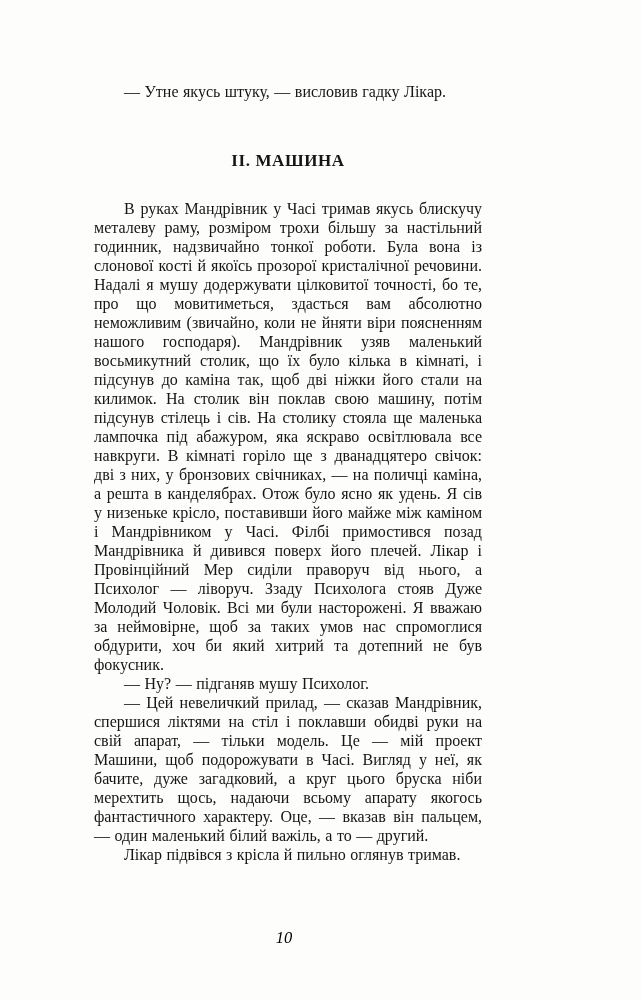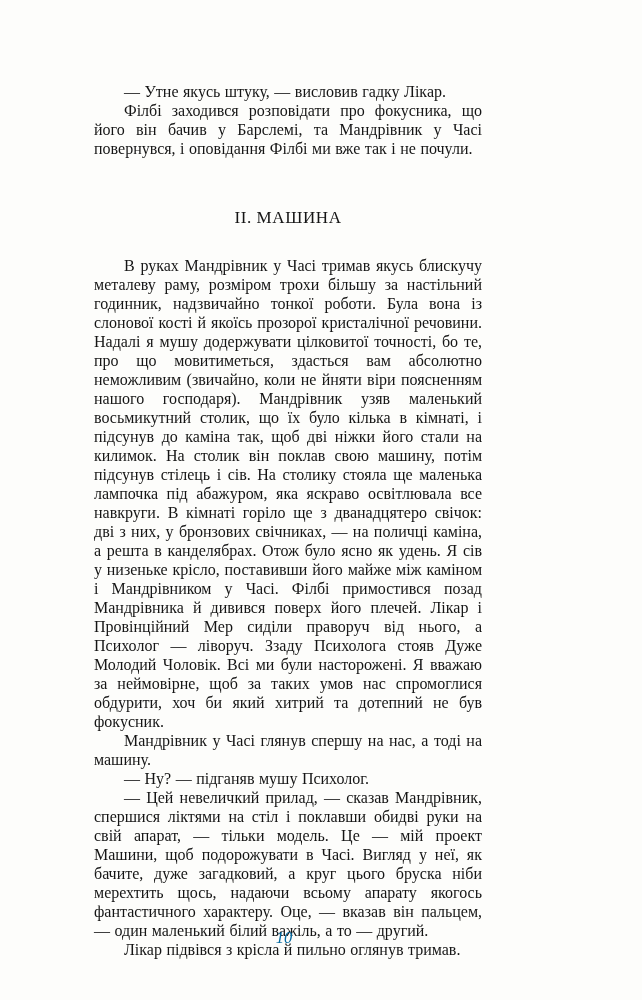--- a/index.html
+++ b/index.html
@@ -26,46 +26,44 @@
     margin: 0;
     font-size: 16px;
     line-height: 19px;
     text-align: justify;
     text-indent: 30px;
     word-spacing: 0.5px;
   }
   h2.chapter {
     margin: 50px 0 28px 0;
     font-size: 17px;
-    font-weight: normal;
+    font-weight: bold;
     text-align: center;
     letter-spacing: 0.6px;
   }
   .page-number {
     position: absolute;
     bottom: 52px;
     left: 0;
     width: 100%;
     text-align: center;
     font-style: italic;
     font-size: 16.5px;
-    color: #0369a1;
+    color: #000000;
   }
 </style>
 </head>
 <body>
 
 <div class="page">
   <div class="text-block">
     <p>— Утне якусь штуку, — висловив гадку Лікар.</p>
-    <p>Філбі заходився розповідати про фокусника, що його він бачив у Барслемі, та Мандрівник у Часі повернувся, і оповідання Філбі ми вже так і не почули.</p>
 
     <h2 class="chapter">II. МАШИНА</h2>
 
     <p>В руках Мандрівник у Часі тримав якусь блискучу металеву раму, розміром трохи більшу за настільний годинник, надзвичайно тонкої роботи. Була вона із слонової кості й якоїсь прозорої кристалічної речовини. Надалі я мушу додержувати цілковитої точності, бо те, про що мовитиметься, здасться вам абсолютно неможливим (звичайно, коли не йняти віри поясненням нашого господаря). Мандрівник узяв маленький восьмикутний столик, що їх було кілька в кімнаті, і підсунув до каміна так, щоб дві ніжки його стали на килимок. На столик він поклав свою машину, потім підсунув стілець і сів. На столику стояла ще маленька лампочка під абажуром, яка яскраво освітлювала все навкруги. В кімнаті горіло ще з дванадцятеро свічок: дві з них, у бронзових свічниках, — на поличці каміна, а решта в канделябрах. Отож було ясно як удень. Я сів у низеньке крісло, поставивши його майже між каміном і Мандрівником у Часі. Філбі примостився позад Мандрівника й дивився поверх його плечей. Лікар і Провінційний Мер сиділи праворуч від нього, а Психолог — ліворуч. Ззаду Психолога стояв Дуже Молодий Чоловік. Всі ми були насторожені. Я вважаю за неймовірне, щоб за таких умов нас спромоглися обдурити, хоч би який хитрий та дотепний не був фокусник.</p>
-    <p>Мандрівник у Часі глянув спершу на нас, а тоді на машину.</p>
     <p>— Ну? — підганяв мушу Психолог.</p>
     <p>— Цей невеличкий прилад, — сказав Мандрівник, спершися ліктями на стіл і поклавши обидві руки на свій апарат, — тільки модель. Це — мій проект Машини, щоб подорожувати в Часі. Вигляд у неї, як бачите, дуже загадковий, а круг цього бруска ніби мерехтить щось, надаючи всьому апарату якогось фантастичного характеру. Оце, — вказав він пальцем, — один маленький білий важіль, а то — другий.</p>
     <p>Лікар підвівся з крісла й пильно оглянув тримав.</p>
   </div>
 
   <div class="page-number">10</div>
 </div>
 
 </body></html>

